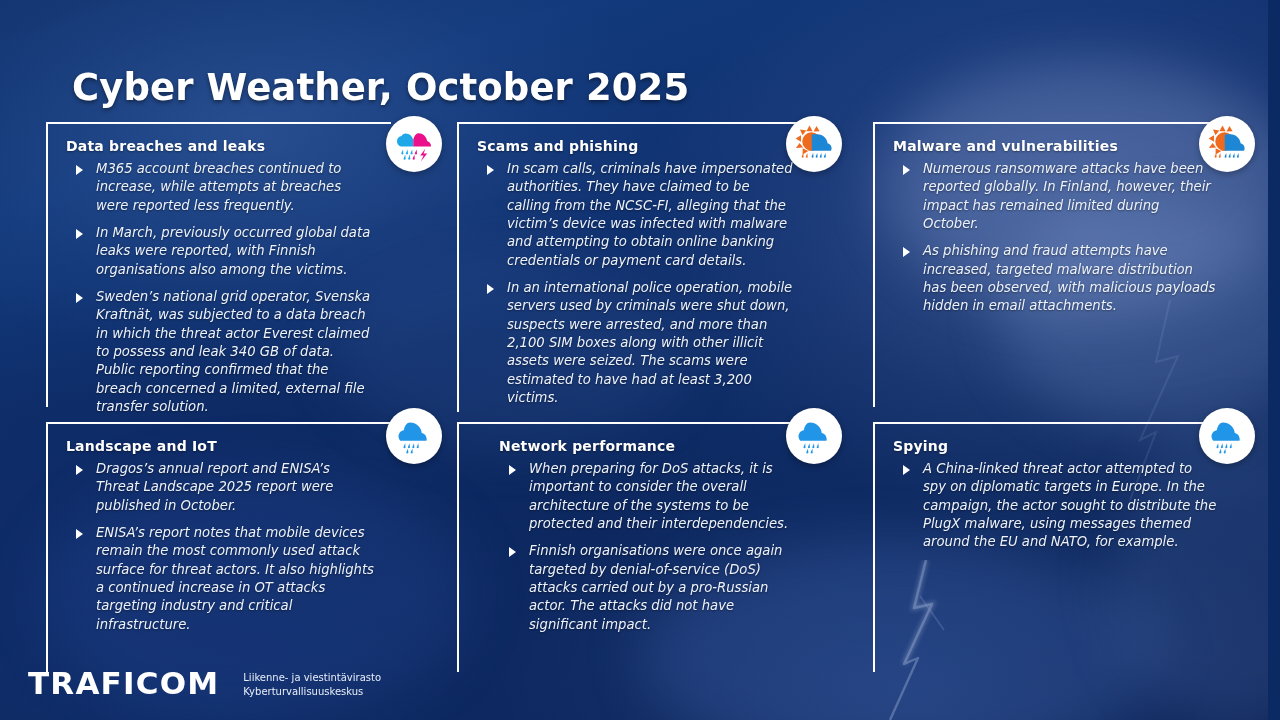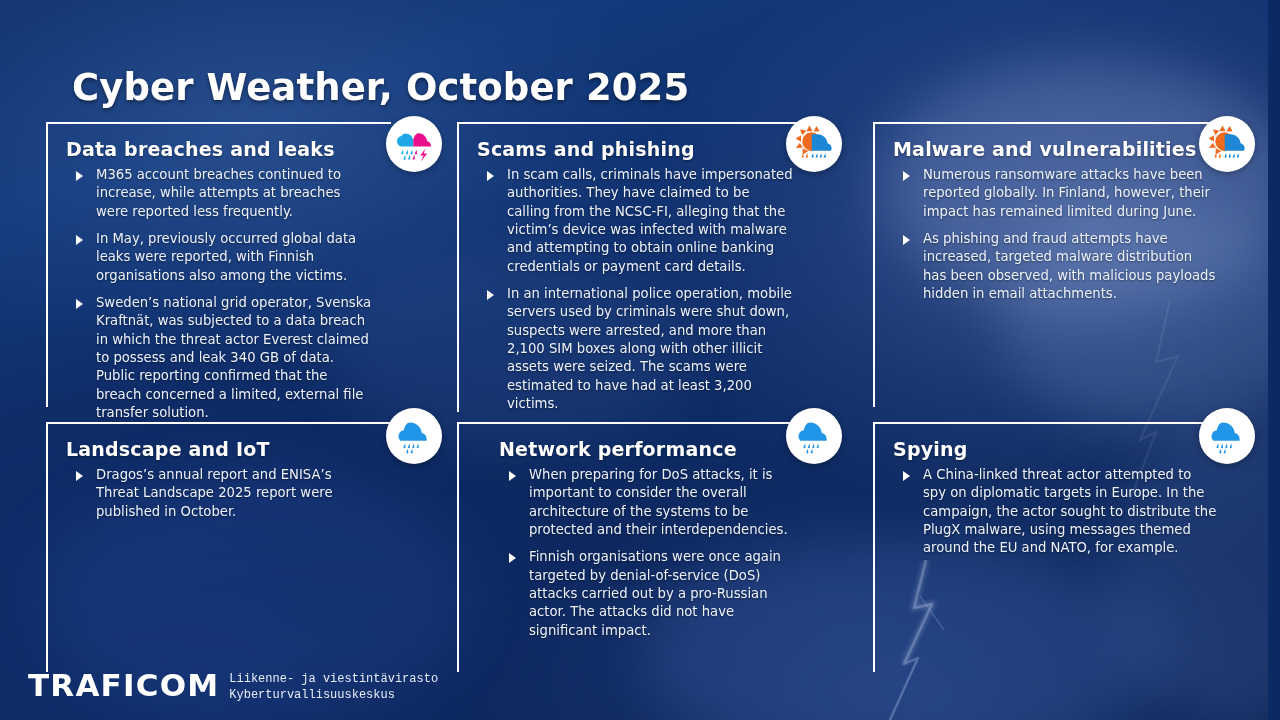--- a/index.html
+++ b/index.html
@@ -47,33 +47,34 @@
   }
 
   
   .panel {
     position:absolute;
     border-top:2px solid #ffffff;
     border-left:2px solid #ffffff;
     padding:14px 16px 0 18px;
   }
   .panel-title {
-    font-size:19px; font-weight:bold; color:#ffffff;
+    font-size:14px; font-weight:bold; color:#ffffff;
     margin-bottom:6px; letter-spacing:.2px;
     text-shadow:0 1px 2px rgba(0,0,0,.4);
   }
   ul.bullets { list-style:none; }
   ul.bullets li {
     position:relative;
     padding-left:30px;
     margin-bottom:9px;
     font-size:13.2px;
     line-height:1.39;
     color:#eef3fb;
     text-shadow:0 1px 2px rgba(0,0,0,.42);
+    font-style:italic;
   }
   ul.bullets li::before {
     content:"";
     position:absolute; left:10px; top:5px;
     width:0; height:0;
     border-left:7px solid #ffffff;
     border-top:5px solid transparent;
     border-bottom:5px solid transparent;
   }
 
@@ -93,27 +94,27 @@
     display:flex; align-items:center; justify-content:center;
   }
   #b1 { left:386px;  top:116px; }
   #b2 { left:786px;  top:116px; }
   #b3 { left:1199px; top:116px; }
   #b4 { left:386px;  top:408px; }
   #b5 { left:786px;  top:408px; }
   #b6 { left:1199px; top:408px; }
 
   
-  #logo { position:absolute; left:28px; top:668px; display:flex; align-items:center; gap:10px; }
+  #logo { position:absolute; left:28px; top:668px; display:flex; align-items:center; gap:24px; }
   #logo-word {
     font-family:"DejaVu Sans", sans-serif;
     font-size:31px; font-weight:bold; color:#ffffff;
     letter-spacing:1.2px; line-height:1;
   }
-  #logo-sub { color:#e8eef8; font-size:12px; line-height:1.36; padding-top:3px;font-family:Liberation Mono, monospace; }
+  #logo-sub { color:#e8eef8; font-size:10px; line-height:1.36; padding-top:3px; }
 </style>
 </head>
 <body>
 
 <div id="slide">
 
   <div class="cloudwisp w1"></div>
   <div class="cloudwisp w2"></div>
   <div class="cloudwisp w3"></div>
   <div class="cloudwisp w4"></div>
@@ -241,45 +242,46 @@
         <path d="M14.0,32.6 l-1.6,3.5 a1.02,1.02 0 1 0 1.85,0 Z"></path>
         <path d="M18.4,32.6 l-1.6,3.5 a1.02,1.02 0 1 0 1.85,0 Z"></path>
       </g>
     </svg>
   </div>
 
   <section class="panel" id="p-breaches">
     <div class="panel-title">Data breaches and leaks</div>
     <ul class="bullets">
       <li>M365 account breaches continued to increase, while attempts at breaches were reported less frequently.</li>
-      <li>In May, previously occurred global data leaks were reported, with Finnish organisations also among the victims.</li>
+      <li>In March, previously occurred global data leaks were reported, with Finnish organisations also among the victims.</li>
       <li>Sweden’s national grid operator, Svenska Kraftnät, was subjected to a data breach in which the threat actor Everest claimed to possess and leak 340 GB of data. Public reporting confirmed that the breach concerned a limited, external file transfer solution.</li>
     </ul>
   </section>
 
   <section class="panel" id="p-scams">
     <div class="panel-title">Scams and phishing</div>
     <ul class="bullets">
       <li>In scam calls, criminals have impersonated authorities. They have claimed to be calling from the NCSC-FI, alleging that the victim’s device was infected with malware and attempting to obtain online banking credentials or payment card details.</li>
       <li>In an international police operation, mobile servers used by criminals were shut down, suspects were arrested, and more than 2,100 SIM boxes along with other illicit assets were seized. The scams were estimated to have had at least 3,200 victims.</li>
     </ul>
   </section>
 
   <section class="panel" id="p-malware">
     <div class="panel-title">Malware and vulnerabilities</div>
     <ul class="bullets">
-      <li>Numerous ransomware attacks have been reported globally. In Finland, however, their impact has remained limited during June.</li>
+      <li>Numerous ransomware attacks have been reported globally. In Finland, however, their impact has remained limited during October.</li>
       <li>As phishing and fraud attempts have increased, targeted malware distribution has been observed, with malicious payloads hidden in email attachments.</li>
     </ul>
   </section>
 
   <section class="panel" id="p-automation">
     <div class="panel-title">Landscape and IoT</div>
     <ul class="bullets">
       <li>Dragos’s annual report and ENISA’s Threat Landscape 2025 report were published in October.</li>
+      <li>ENISA’s report notes that mobile devices remain the most commonly used attack surface for threat actors. It also highlights a continued increase in OT attacks targeting industry and critical infrastructure.</li>
     </ul>
   </section>
 
   <section class="panel" id="p-network">
     <div class="panel-title">Network performance</div>
     <ul class="bullets">
       <li>When preparing for DoS attacks, it is important to consider the overall architecture of the systems to be protected and their interdependencies.</li>
       <li>Finnish organisations were once again targeted by denial-of-service (DoS) attacks carried out by a pro-Russian actor. The attacks did not have significant impact.</li>
     </ul>
   </section>

